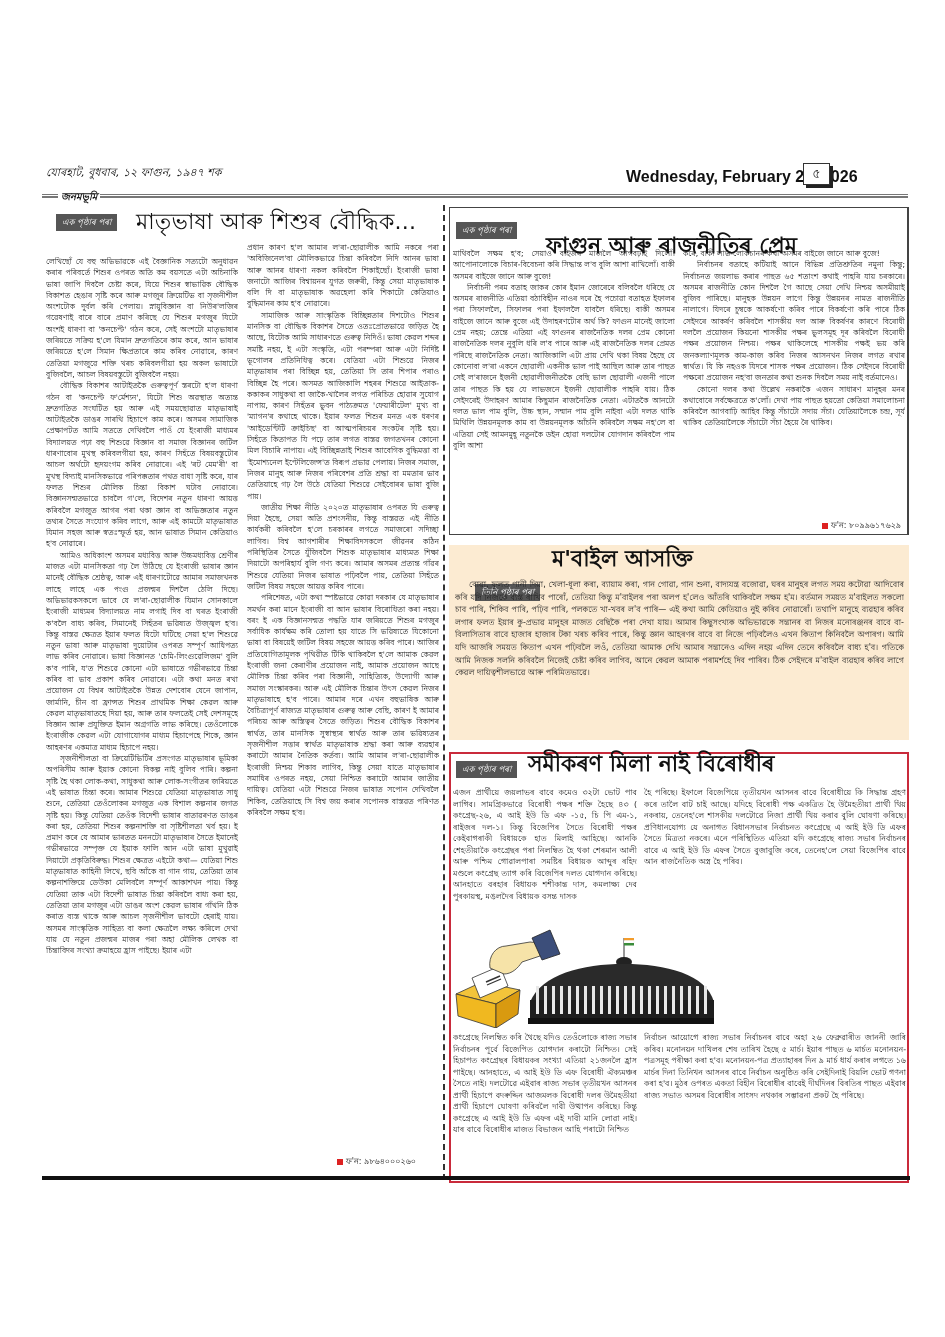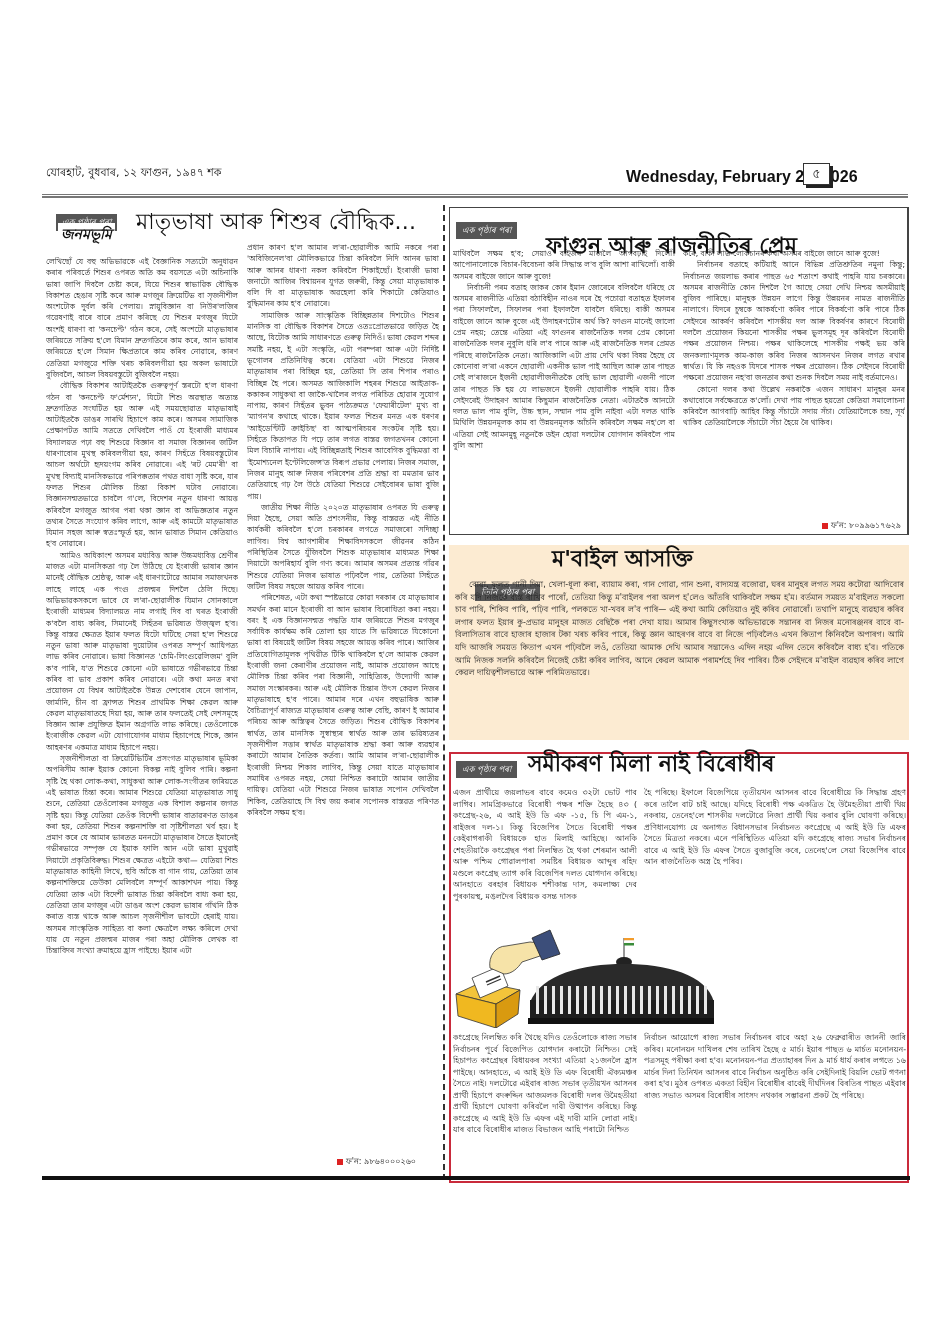--- a/index.html
+++ b/index.html
@@ -2,24 +2,24 @@
 <html><head>
 <meta charset="utf-8">
 <style>
   * { box-sizing: border-box; margin: 0; padding: 0; }
   html, body { width: 945px; height: 1337px; background: #ffffff; overflow: hidden; }
   body { font-family: "DejaVu Sans", sans-serif; color: #1a1a1a; position: relative; }
 
   .page { position: absolute; left: 0; top: 0; width: 945px; height: 1337px; }
 
   
-  .dateline-bn { position: absolute; left: 46px; top: 164px; font-size: 11px; color: #111; }
+  .dateline-bn { position: absolute; left: 46px; top: 164px; font-size: 11px; color: #111; font-style: italic; }
   .dateline-en { position: absolute; left: 626px; top: 168px; font-family: "Liberation Sans", sans-serif; font-weight: bold; font-size: 16px; color: #111; }
   .page-no { position: absolute; left: 803px; top: 163px; width: 27px; height: 22px; border: 1px solid #333; box-shadow: 3px 3px 0 #222; font-size: 13px; text-align: center; line-height: 20px; background: #fff; }
-  .brand { position: absolute; left: 58px; top: 189px; font-family: "DejaVu Serif", serif; font-weight: bold; font-style: italic; font-size: 14px; color: #111; background: #fff; padding: 0 3px; z-index: 2; margin-top: 34px; }
+  .brand { position: absolute; left: 58px; top: 189px; font-family: "DejaVu Serif", serif; font-weight: bold; font-style: italic; font-size: 10px; color: #111; background: #fff; padding: 0 3px; z-index: 2; }
   .rule-top { position: absolute; left: 42px; top: 194px; width: 866px; height: 4px; border-top: 1px solid #777; border-bottom: 2px solid #777; }
 
   
   .kicker { display: inline-block; background: #555; color: #fff; font-size: 8.5px; font-style: italic; padding: 3px 6px; line-height: 11px; }
   .headline { font-family: "DejaVu Sans", sans-serif; color: #111; font-weight: normal; }
   .col { position: absolute; font-size: 7.6px; line-height: 11.3px; text-align: justify; color: #222; overflow: hidden; }
   .col p { text-indent: 14px; }
   .col p.noindent { text-indent: 0; }
   .sig { position: absolute; font-size: 8px; color: #222; }
   .sig .sq { display: inline-block; width: 6px; height: 6px; background: #d22; margin-right: 3px; vertical-align: middle; }

